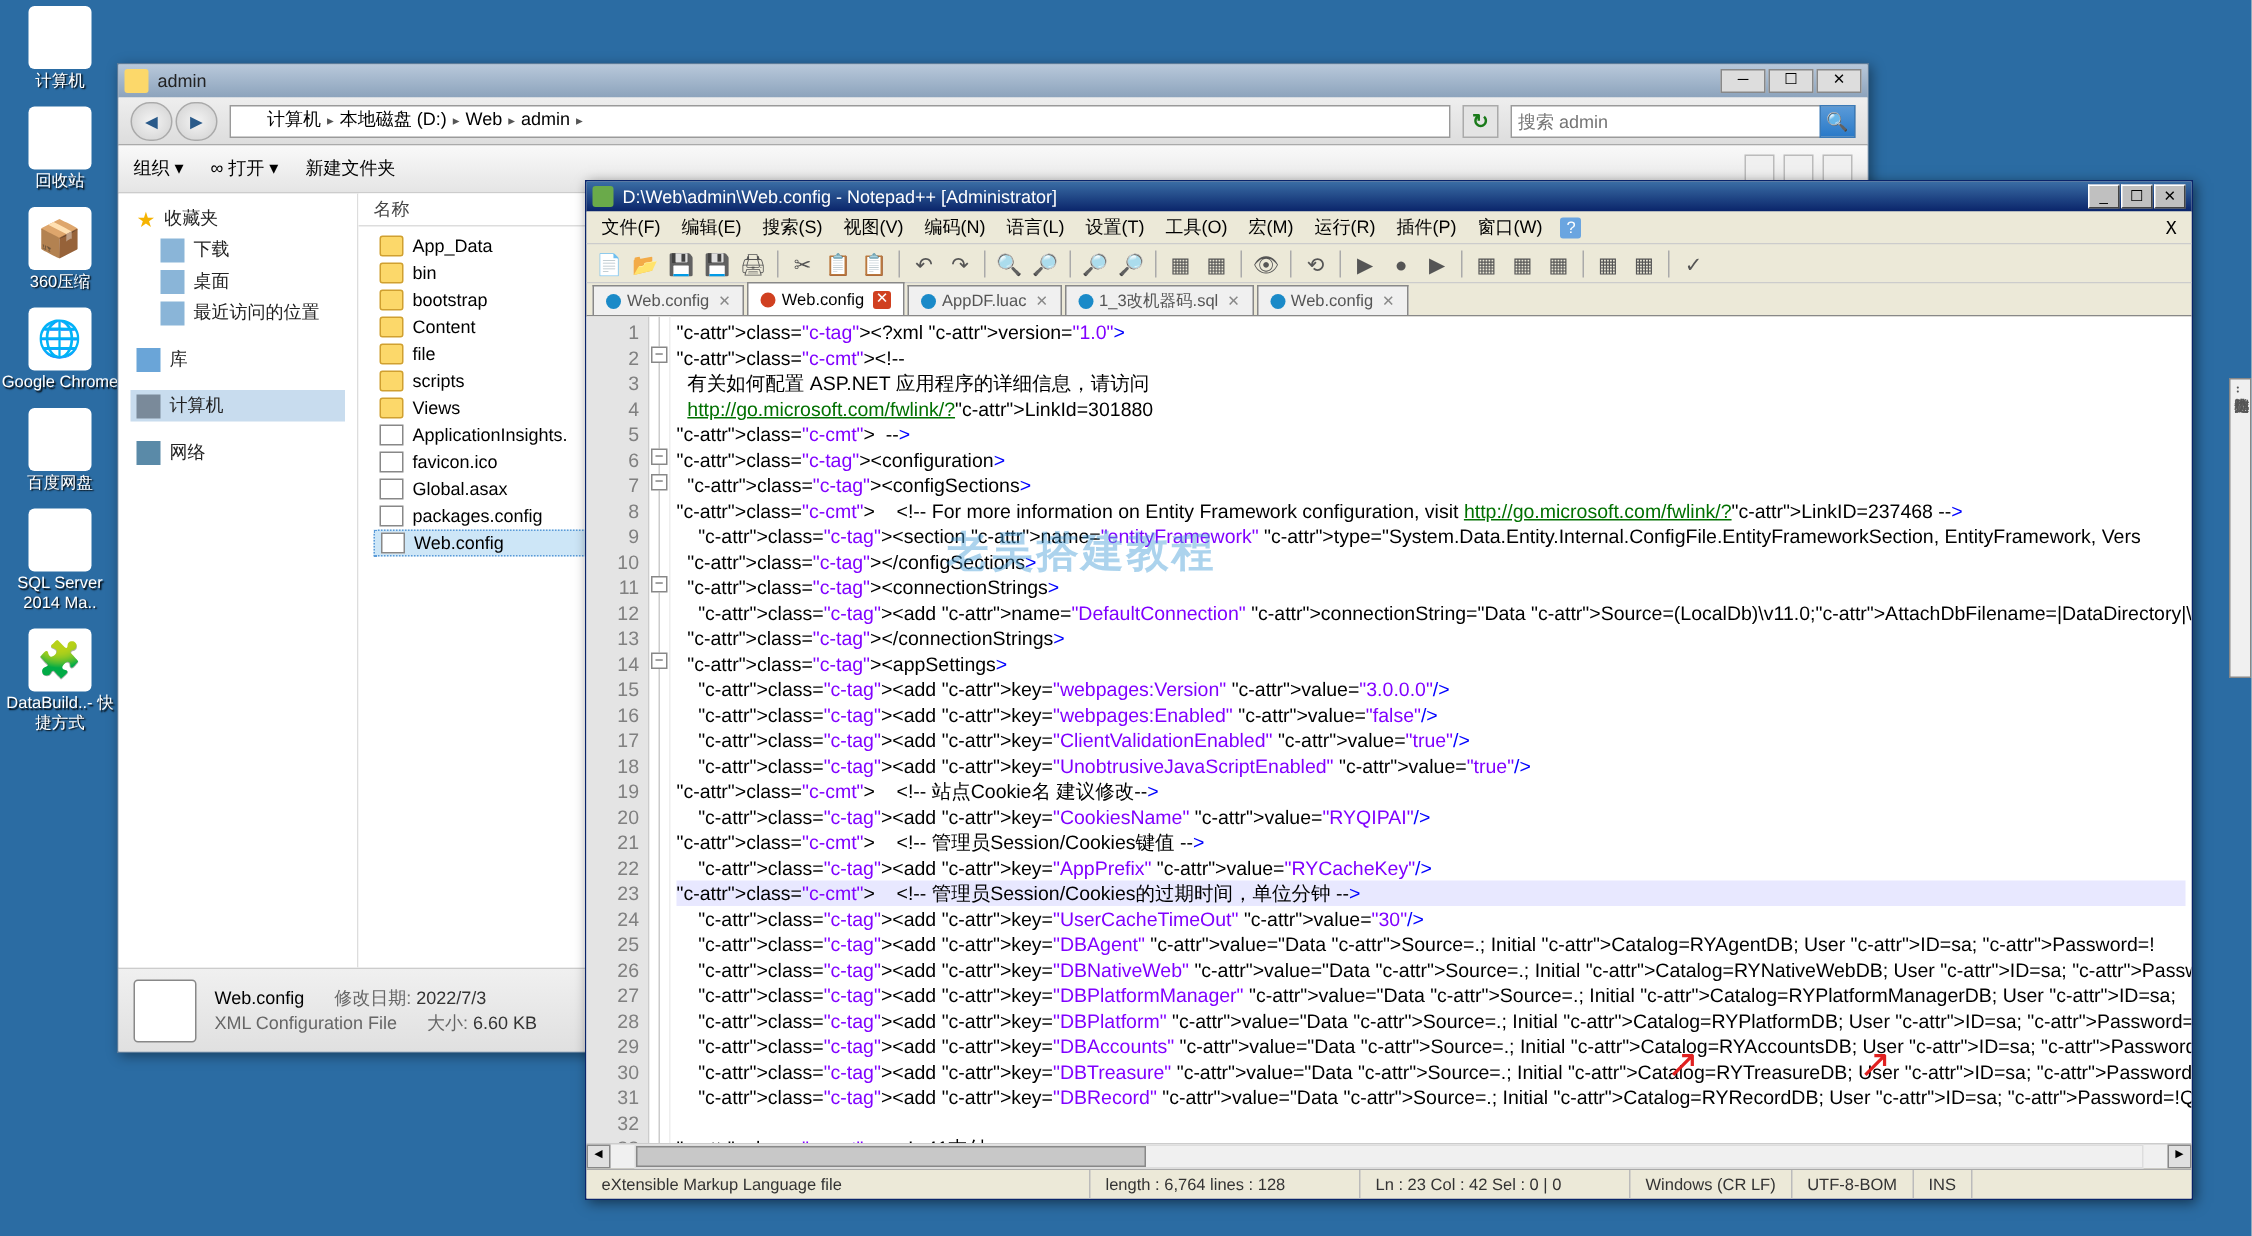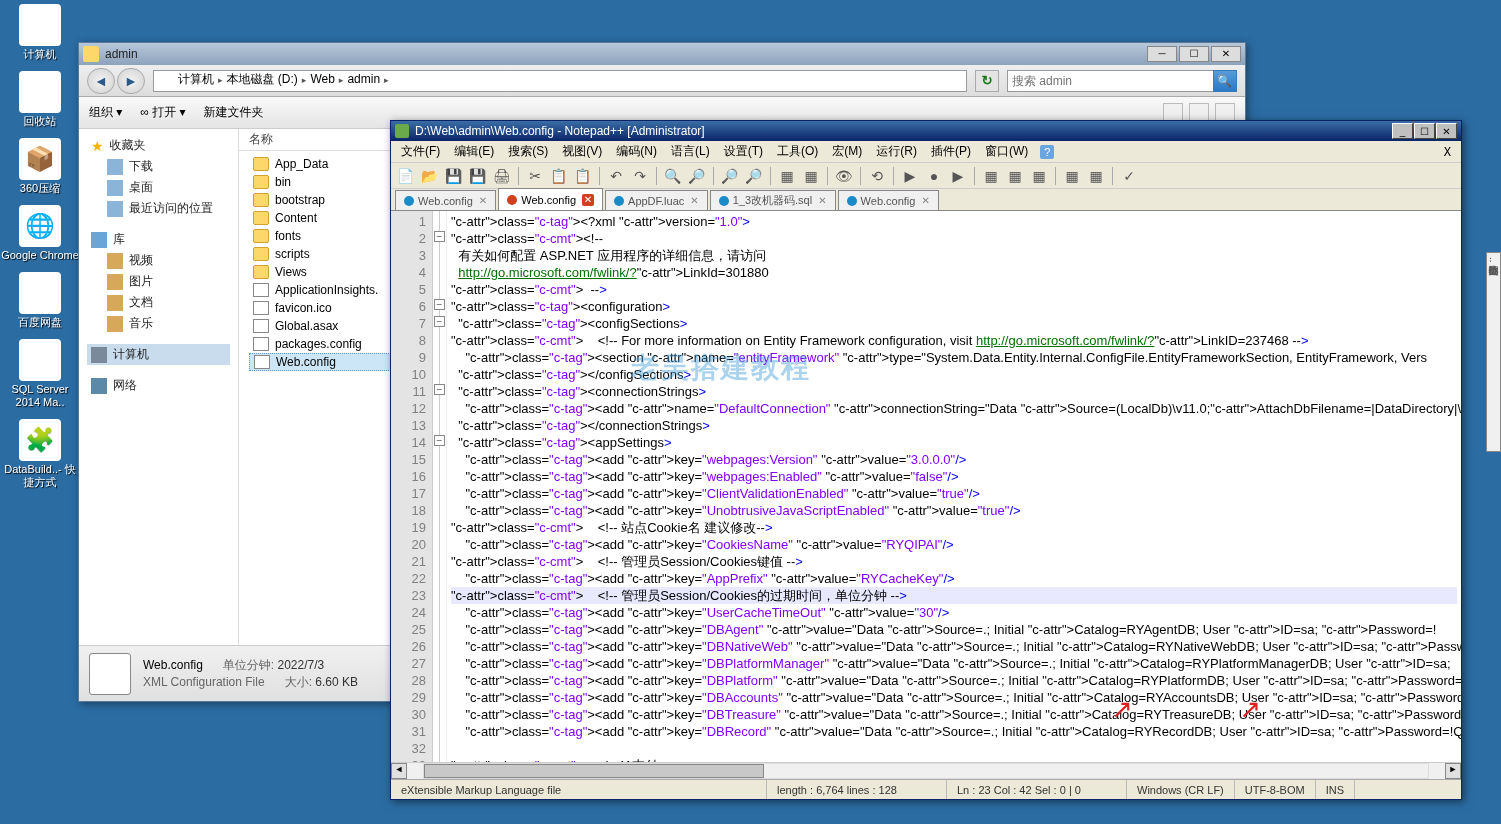--- a/index.html
+++ b/index.html
@@ -94,21 +94,21 @@
 
 .watermark{ position:absolute; left:240px; top:138px; font-size:28px; color:#4aa0d8; opacity:0.45; letter-spacing:2px; font-weight:bold; pointer-events:none; z-index:5;}
 
 .npp-hscroll{ height:17px; background:#f0f0f0; border-top:1px solid #ccc; display:flex;}
 .npp-hscroll .track{ flex:1; background:#f0f0f0; position:relative; border:1px solid #ddd; margin:0 16px;}
 .npp-hscroll .thumb{ position:absolute; left:0; width:340px; top:0; bottom:0; background:#c8c8c8; border:1px solid #888;}
 .npp-hscroll .arrbtn{ width:16px; background:#e0e0e0; border:1px solid #888; text-align:center; font-size:9px; cursor:pointer;}
 
 .npp-status{ height:20px; background:#ece9d8; border-top:1px solid #aaa; display:flex; align-items:center; font-size:11px; color:#333;}
 .npp-status .cell{ padding:0 10px; border-right:1px solid #bbb; height:100%; display:flex; align-items:center;}
-.npp-status .cell:first-child{ width:376px;}
+.npp-status .cell:first-child{ width:336px;}
 .npp-status .sp{ flex:0 0 auto; width:180px;}
 
 .red-arrows-bottom{ position:absolute; right:150px; bottom:38px; width:200px; height:30px; pointer-events:none; z-index:10;}
 .red-arrows-bottom::before{ content:"↗"; color:#e02020; font-size:26px; position:absolute; left:0;}
 .red-arrows-bottom::after{ content:"↗"; color:#e02020; font-size:26px; position:absolute; right:50px;}
 
 
 .edge-panel{ position:absolute; right:0; top:252px; width:15px; height:200px; background:#f0f0f0; border:1px solid #888; writing-mode:vertical-rl; font-size:10px; padding:4px 0; color:#555;}
 </style>
 </head>
@@ -200,38 +200,20 @@
               <span class="si" style="background:#8ab5d8;"></span>
               <span>最近访问的位置</span>
             </div>
           </div>
       </div>
       <div class="side-group">
         <div class="side-item">
             <span class="si" style="background:#6aa5d8;"></span>
             <span>库</span>
           </div>
-        <div id="lib-items">
-            <div class="side-item side-indent">
-              <span class="si" style="background:#d8a85a;"></span>
-              <span>视频</span>
-            </div>
-            <div class="side-item side-indent">
-              <span class="si" style="background:#d8a85a;"></span>
-              <span>图片</span>
-            </div>
-            <div class="side-item side-indent">
-              <span class="si" style="background:#d8a85a;"></span>
-              <span>文档</span>
-            </div>
-            <div class="side-item side-indent">
-              <span class="si" style="background:#d8a85a;"></span>
-              <span>音乐</span>
-            </div>
-          </div>
       </div>
       <div class="side-group">
         <div class="side-item selected">
             <span class="si" style="background:#7a8a9a;"></span>
             <span>计算机</span>
           </div>
       </div>
       <div class="side-group">
         <div class="side-item">
             <span class="si" style="background:#5a8aa8;"></span>
@@ -256,21 +238,21 @@
           <div class="file-item">
             <span class="folder-ico"></span>
             <span>bootstrap</span>
           </div>
           <div class="file-item">
             <span class="folder-ico"></span>
             <span>Content</span>
           </div>
           <div class="file-item">
             <span class="folder-ico"></span>
-            <span>fonts</span>
+            <span>file</span>
           </div>
           <div class="file-item">
             <span class="folder-ico"></span>
             <span>scripts</span>
           </div>
           <div class="file-item">
             <span class="folder-ico"></span>
             <span>Views</span>
           </div>
           <div class="file-item">
@@ -295,21 +277,21 @@
           </div>
         </div>
       <div class="red-arrow"></div>
     </div>
   </div>
   <div class="expl-footer">
     <div class="big-ico"></div>
     <div class="meta">
       <span style="color:#000;">Web.config</span>
       &nbsp;&nbsp;&nbsp;&nbsp;
-      <span style="color:#666;">单位分钟:</span>
+      <span style="color:#666;">修改日期:</span>
       <span>2022/7/3</span><br>
       <span style="color:#666;">XML Configuration File</span>
       &nbsp;&nbsp;&nbsp;&nbsp;
       <span style="color:#666;">大小:</span>
       <span>6.60 KB</span>
     </div>
   </div>
 </div>
 
 <div class="npp">

